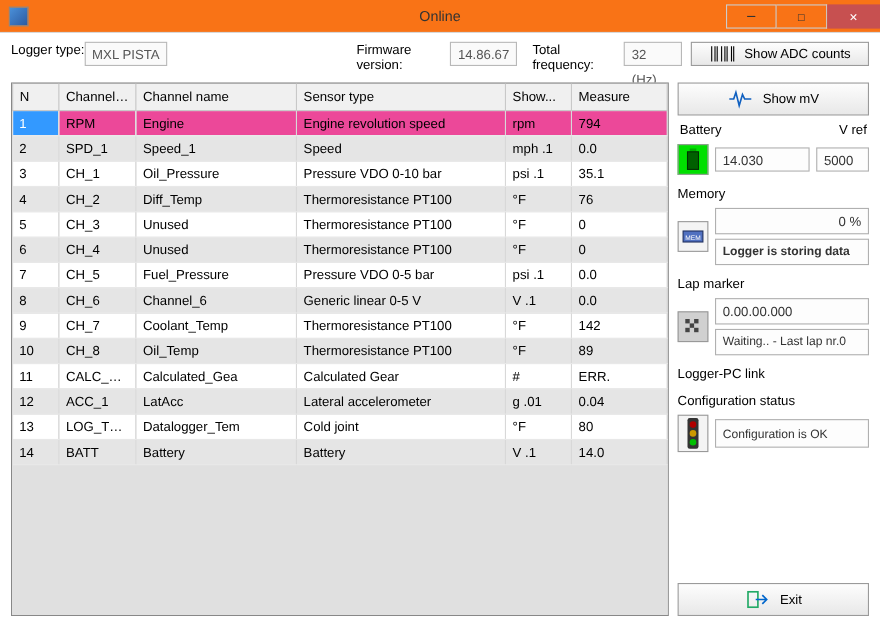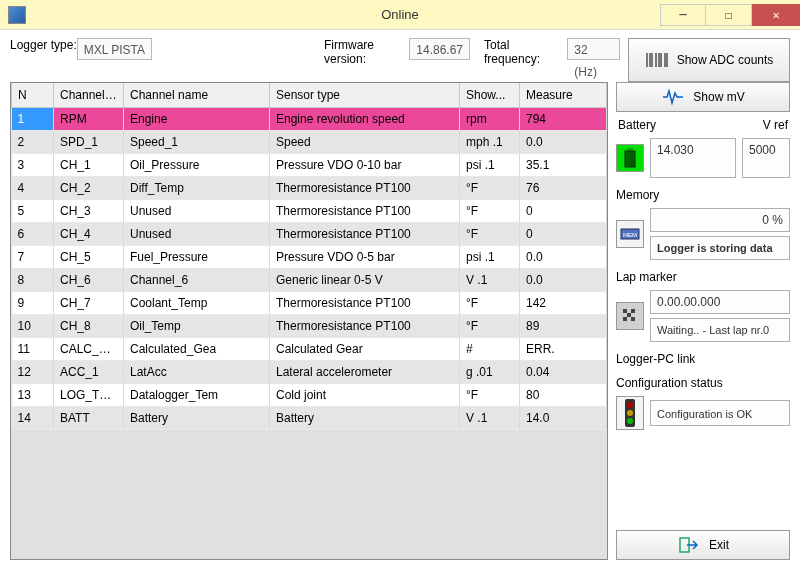--- a/index.html
+++ b/index.html
@@ -7,21 +7,21 @@
     margin: 0;
     font-family: "Segoe UI", Tahoma, sans-serif;
     font-size: 12px;
     background: #fff;
     width: 800px;
     height: 570px;
     overflow: hidden;
   }
   .titlebar {
     height: 30px;
-    background: #fef9c3;
+    background: #f97316;
     border-bottom: 1px solid #d8d8d8;
     display: flex;
     align-items: center;
     position: relative;
   }
   .titlebar .app-icon {
     width: 18px; height: 18px; margin-left: 8px;
     background: linear-gradient(135deg,#4a90d9,#2c5aa0);
     border: 1px solid #888;
   }
@@ -98,21 +98,21 @@
   .grid-fill { flex:1; background:#e0e0e0; }
 
   .side {
     width: 174px;
     margin-left: 8px;
     display: flex; flex-direction: column;
     gap: 6px;
     font-size: 12px;
   }
   .btn {
-    height: 44px;
+    height: 22px;
     border: 1px solid #9a9a9a;
     background: linear-gradient(#fdfdfd,#e8e8e8);
     display: flex; align-items: center; justify-content: center;
     gap: 8px;
     cursor: pointer;
     font-size: 12px;
   }
   .btn.small { height: 30px; }
   .btn .ico {
     width: 24px; height: 22px;
@@ -123,21 +123,21 @@
   .ico-box {
     width: 28px; height: 28px;
     border: 1px solid #999;
     display:flex; align-items:center; justify-content:center;
     background:#f4f4f4;
     flex-shrink:0;
   }
   .ico-green { background:#00e000; }
   .ico-grey  { background:#d0d0d0; }
   .valbox {
-    height: 40px; line-height:22px;
+    height: 22px; line-height:22px;
     border:1px solid #b0b0b0;
     background:#fdfdfd;
     padding: 0 6px;
     flex:1;
     min-width: 0;
     color:#333;
   }
   .section-label { padding-top: 4px; }
   .stack { display:flex; flex-direction:column; gap:4px; flex:1; min-width:0;}
   .spacer { flex:1; }

